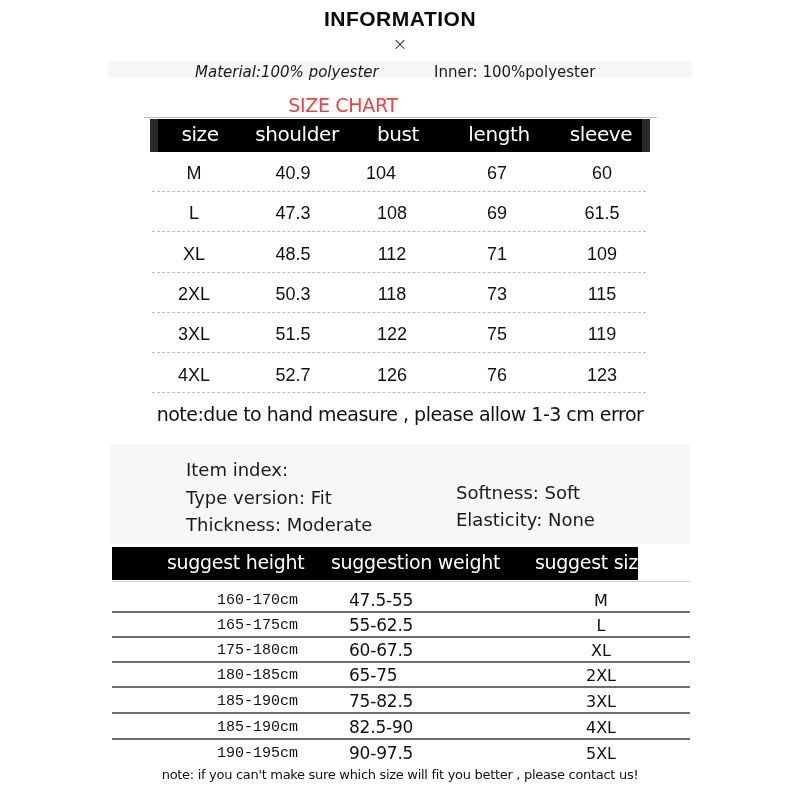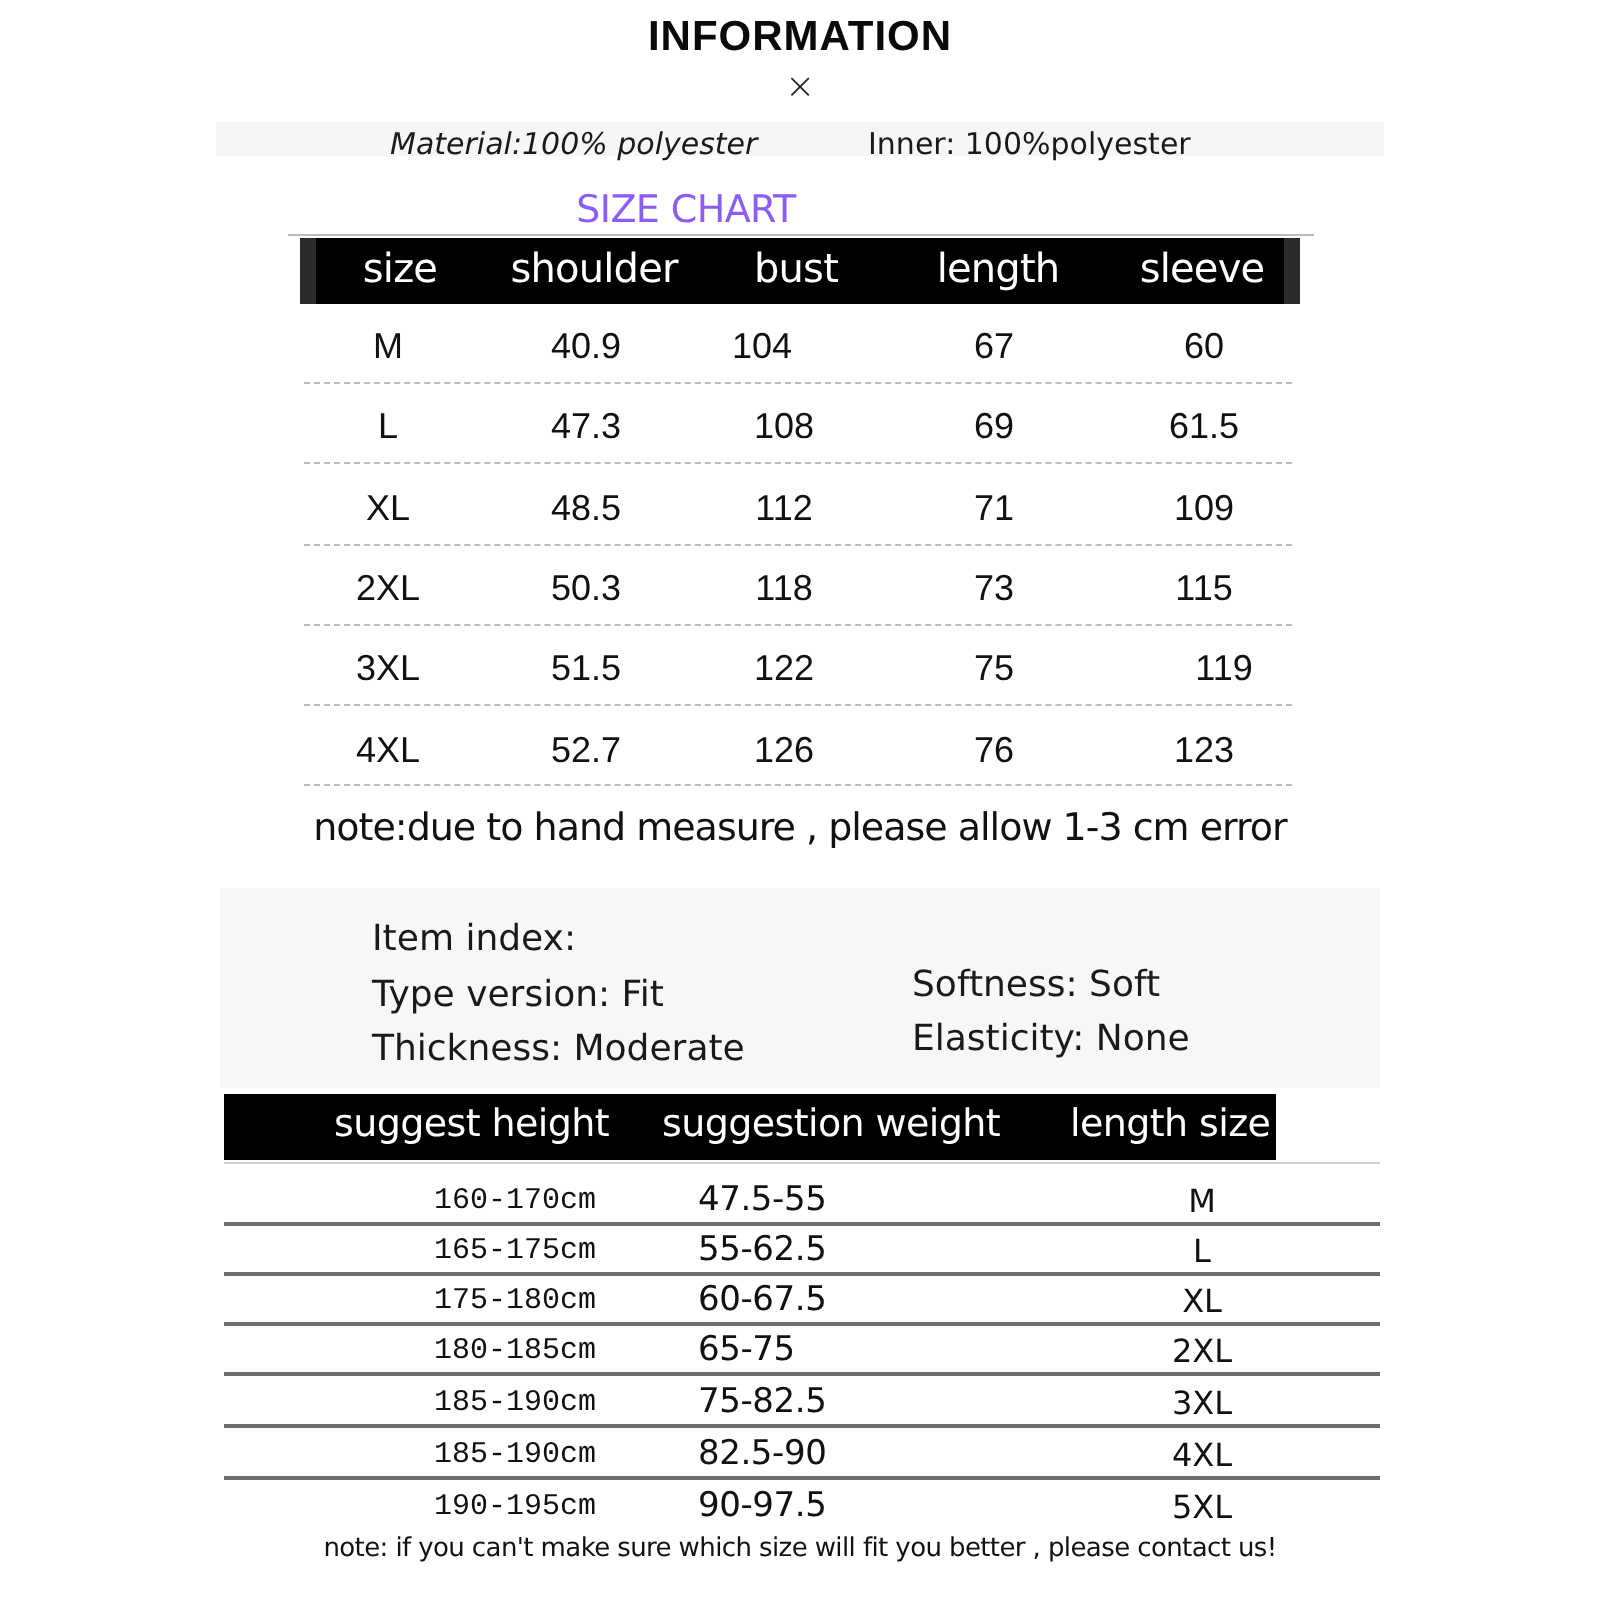--- a/index.html
+++ b/index.html
@@ -4,21 +4,21 @@
   <style>
     html, body { margin: 0; padding: 0; background: #ffffff; }
     body { width: 800px; height: 800px; position: relative; overflow: hidden; font-family: "DejaVu Sans", sans-serif; color: #111; }
     .abs { position: absolute; }
     .title { left: 0; width: 800px; top: 7px; text-align: center; font-family: "Liberation Sans", sans-serif; font-weight: bold; font-size: 21px; letter-spacing: 0.5px; color: #0a0a0a; }
     .cross { left: 0; width: 800px; top: 33px; text-align: center; font-size: 18px; color: #222; font-weight: 300; }
     .material-band { left: 108px; top: 61px; width: 584px; height: 17px; background: #f5f6f8; }
     .material { left: 0; width: 800px; top: 63px; font-size: 15px; color: #1a1a1a; }
     .material .m1 { position: absolute; left: 195px; font-style: italic; }
     .material .m2 { position: absolute; left: 434px; }
-    .size-chart-title { left: 0; width: 686px; top: 94px; text-align: center; font-size: 19px; color: #8b5cf6; letter-spacing: -0.3px; }
+    .size-chart-title { left: 0; width: 686px; top: 94px; text-align: center; font-size: 19px; color: #ef4444; letter-spacing: -0.3px; }
     .size-chart-line { left: 144px; top: 117px; width: 513px; height: 1px; background: #bbb; }
 
     .sc-header { left: 150px; top: 119px; width: 500px; height: 33px; background: #000; border-left: 8px solid #2b2b2b; border-right: 8px solid #2b2b2b; box-sizing: border-box; }
     .sc-header span { position: absolute; top: 3px; color: #fff; font-size: 20px; letter-spacing: -0.4px; transform: translateX(-50%); white-space: nowrap; }
 
     .sc-row { position: absolute; left: 152px; width: 494px; height: 40px; }
     .sc-row span { position: absolute; top: 11px; font-family: "Liberation Sans", sans-serif; font-size: 18px; color: #111; transform: translateX(-50%); }
     .sc-sep { position: absolute; left: 152px; width: 494px; height: 0; border-top: 1px dashed #bcbcbc; }
 
     .note1 { left: 0; width: 800px; top: 403px; text-align: center; font-size: 19px; color: #111; letter-spacing: -0.5px; }
@@ -93,21 +93,21 @@
   <span style="left:345px">73</span>
   <span style="left:450px">115</span>
 </div>
 <div class="sc-sep" style="top:312px"></div>
 
 <div class="sc-row" style="top:313px">
   <span style="left:42px">3XL</span>
   <span style="left:141px">51.5</span>
   <span style="left:240px">122</span>
   <span style="left:345px">75</span>
-  <span style="left:460px">119</span>
+  <span style="left:450px">119</span>
 </div>
 <div class="sc-sep" style="top:352px"></div>
 
 <div class="sc-row" style="top:354px">
   <span style="left:42px">4XL</span>
   <span style="left:141px">52.7</span>
   <span style="left:240px">126</span>
   <span style="left:345px">76</span>
   <span style="left:450px">123</span>
 </div>
@@ -118,21 +118,21 @@
 <div class="abs index-band"></div>
 <div class="abs idx" style="left:186px; top:459px">Item index:</div>
 <div class="abs idx" style="left:186px; top:487px">Type version:  Fit</div>
 <div class="abs idx" style="left:186px; top:514px">Thickness:  Moderate</div>
 <div class="abs idx" style="left:456px; top:482px">Softness:  Soft</div>
 <div class="abs idx" style="left:456px; top:509px">Elasticity:  None</div>
 
 <div class="abs sg-header">
   <span style="left:55px">suggest height</span>
   <span style="left:219px">suggestion weight</span>
-  <span style="left:423px">length size</span>
+  <span style="left:423px">suggest size</span>
 </div>
 <div class="abs sg-top"></div>
 
 <div class="sg-row" style="top:587px">
   <span class="h">160-170cm</span>
   <span class="w">47.5-55</span>
   <span class="s">M</span>
 </div>
 <div class="sg-sep" style="top:611px"></div>
 

